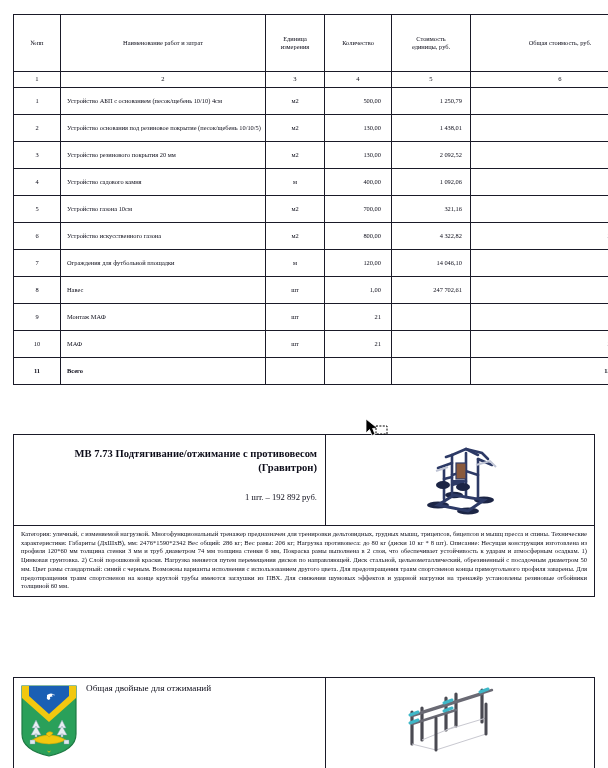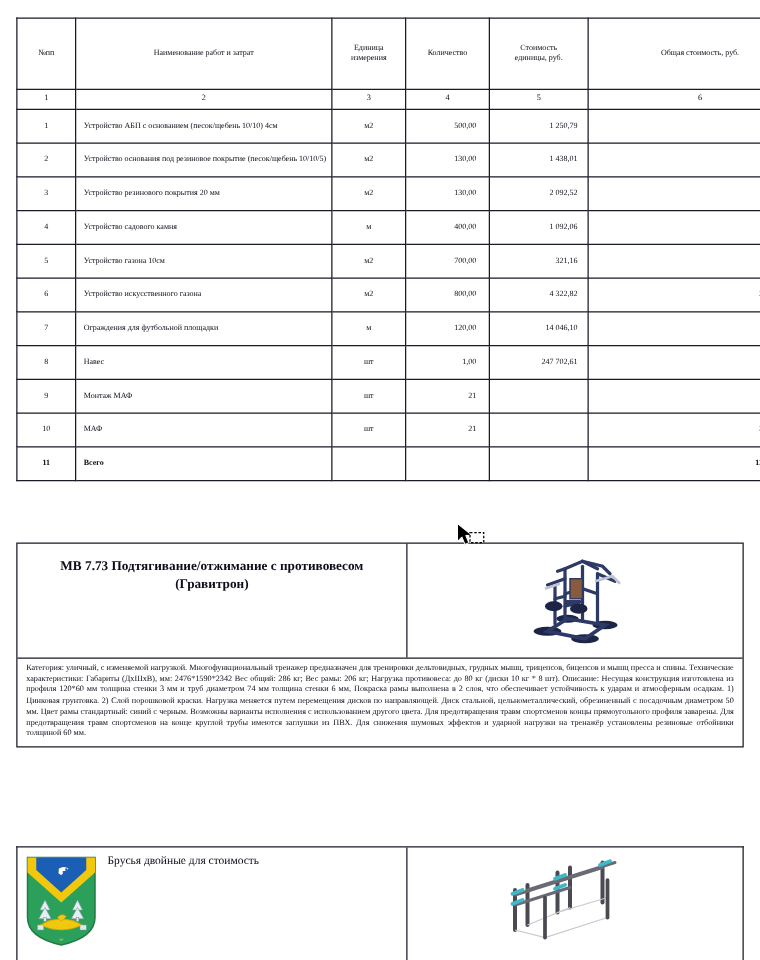--- a/index.html
+++ b/index.html
@@ -77,21 +77,21 @@
   .equip-head {
     display: flex;
     border-bottom: 0.9px solid #1a1a28;
     min-height: 86px;
   }
   .equip-title-cell {
     flex: 0 0 312px;
     border-right: 0.9px solid #1a1a28;
     box-sizing: border-box;
     padding: 12px 8px 6px 8px;
-    text-align: center;
+    text-align: right;
   }
   .equip-title {
     font-size: 10.6px;
     font-weight: bold;
     line-height: 1.32;
   }
   .equip-price {
     margin-top: 17px;
     font-size: 8.6px;
   }
@@ -308,20 +308,21 @@
             <td class="c-total col-total">13 781 563,42</td>
           </tr>
         </tbody>
     </table>
   </div>
 
   <div class="equip-block">
     <div class="equip-head">
       <div class="equip-title-cell">
         <div class="equip-title">МВ 7.73 Подтягивание/отжимание с противовесом (Гравитрон)</div>
+        <div class="equip-price">1 шт. – 192 892 руб.</div>
       </div>
       <div class="equip-img-cell">
         <svg width="100%" height="86" viewBox="0 0 268 86">
           <g stroke="#2d3a66" fill="none" stroke-width="2.6" stroke-linecap="round">
 
             <ellipse cx="112" cy="70" rx="11" ry="3.6" fill="#1c2545" stroke="none"></ellipse>
             <ellipse cx="142" cy="76" rx="11" ry="3.6" fill="#1c2545" stroke="none"></ellipse>
             <ellipse cx="158" cy="65" rx="10" ry="3.4" fill="#1c2545" stroke="none"></ellipse>
             <ellipse cx="128" cy="60" rx="9" ry="3.2" fill="#1c2545" stroke="none"></ellipse>
 
@@ -375,21 +376,21 @@
         </g>
         <path d="M12 56 q17 -10 34 0 q-17 8 -34 0 z" fill="#f2c80f" stroke="#c9a30a" stroke-width="0.6"></path>
         <path d="M26 50 q3 -4 7 -1 q-2 3 -4 4 z" fill="#f2c80f" stroke="#c9a30a" stroke-width="0.6"></path>
         <g fill="#dfe8ee" stroke="#7d9aa8" stroke-width="0.4">
           <rect x="10" y="56" width="5" height="4"></rect>
           <rect x="44" y="56" width="5" height="4"></rect>
         </g>
         <path d="M27 66 q2 5 4 0 q-2 3 -4 0z" fill="#f2c80f"></path>
       </svg>
 
-      <div class="equip2-title">Брусья двойные для стоимость</div>
+      <div class="equip2-title">Общая двойные для отжиманий</div>
 
     </div>
     <div class="equip2-right">
       <svg width="100%" height="90" viewBox="0 0 268 90">
         <g stroke="#4a4a52" stroke-width="3.2" fill="none" stroke-linecap="round">
 
           <path d="M86 34 L86 66"></path>
           <path d="M96 30 L96 62"></path>
           <path d="M120 20 L120 52"></path>
           <path d="M130 16 L130 48"></path>

